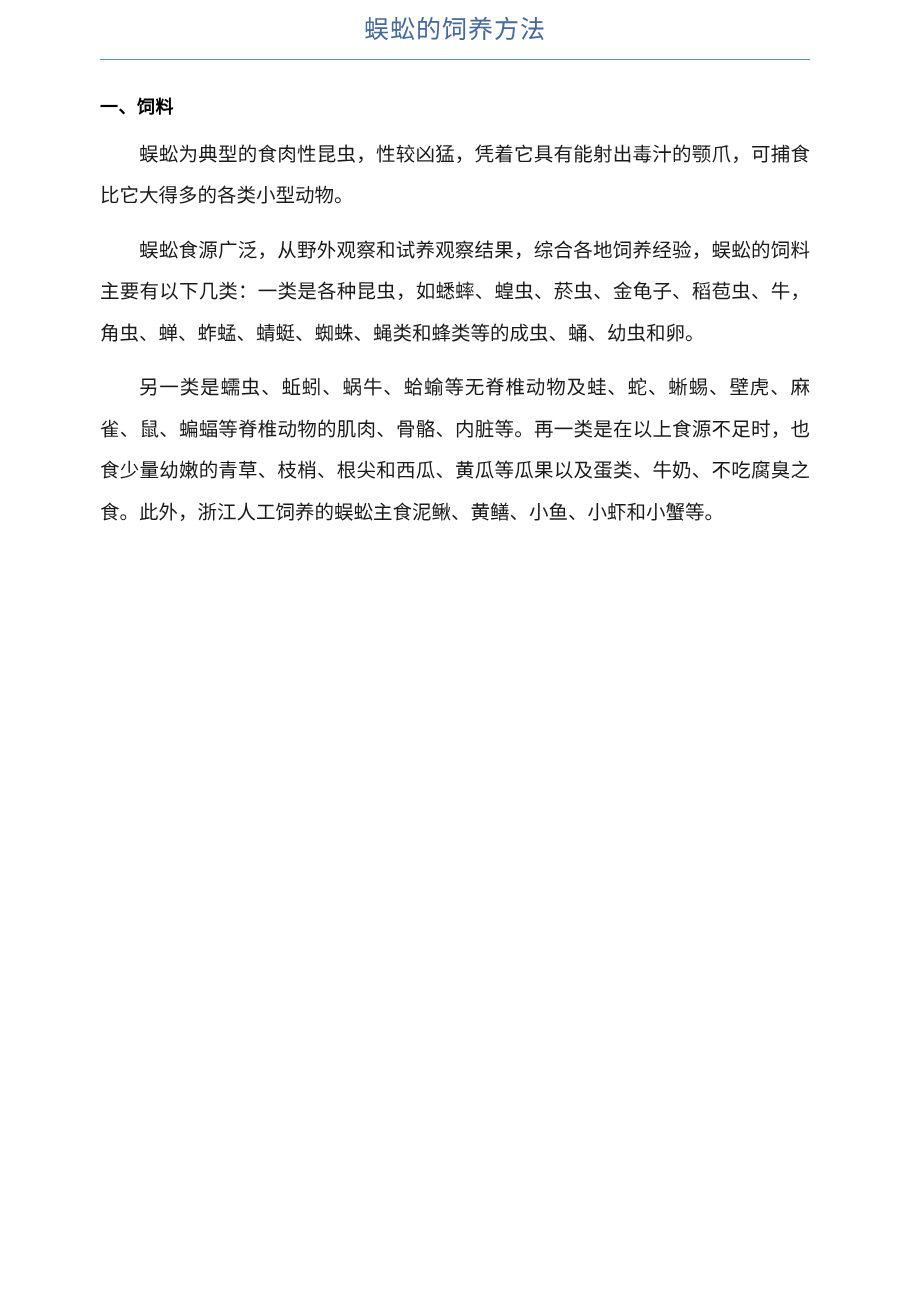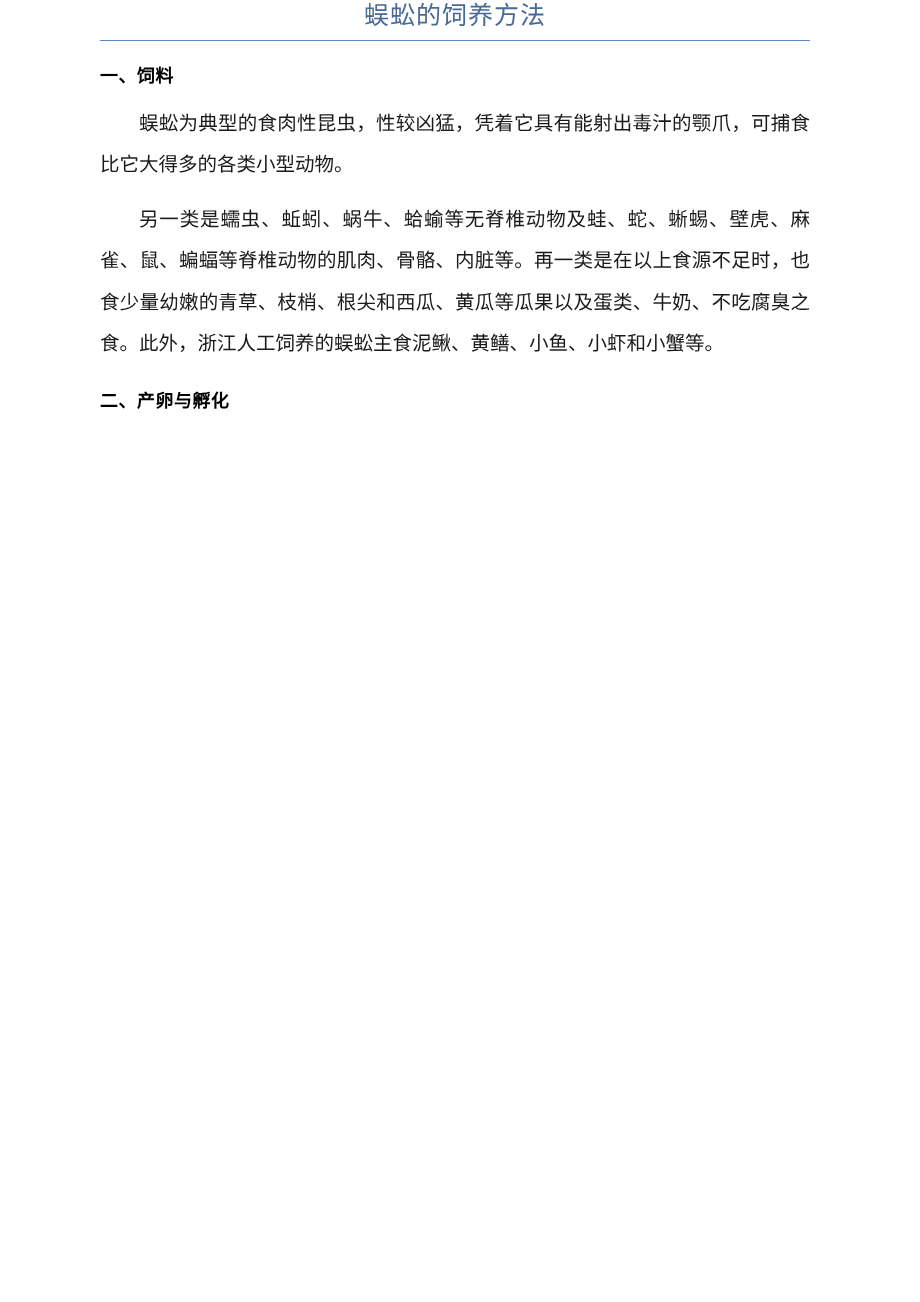--- a/index.html
+++ b/index.html
@@ -26,21 +26,21 @@
 
   .content {
     position: absolute;
     left: 100px;
     top: 0;
     width: 710px;
   }
 
   
   .doc-title {
-    margin: 0;
+    margin: 14px;
     font-size: 25px;
     font-weight: normal;
     line-height: 1.25;
     text-align: center;
     color: #4a6a96;
     letter-spacing: 1px;
     font-family: "DejaVu Serif", "Liberation Serif", serif;
   }
 
   .title-rule {
@@ -54,21 +54,21 @@
   
   .section-heading {
     margin: 0;
     font-size: 18px;
     font-weight: bold;
     line-height: 1.3;
     color: #000000;
     font-family: "DejaVu Sans", "Liberation Sans", sans-serif;
     letter-spacing: 0.5px;
   }
-  .heading-feed { margin-top: 23px; }
+  .heading-feed { margin-top: 35px; }
   .heading-egg  { margin-top: 22px; }
 
   
   .body-p {
     margin: 0;
     font-size: 19.5px;
     line-height: 41.5px;
     text-align: justify;
     text-justify: inter-ideograph;
     text-indent: 2em;
@@ -89,22 +89,22 @@
   <div class="content">
 
     <h1 class="doc-title" style="color: rgb(74, 106, 150);">蜈蚣的饲养方法</h1>
 
     <hr class="title-rule" style="border-top-color: rgb(91, 138, 198);">
 
     <h2 class="section-heading heading-feed">一、饲料</h2>
 
     <p class="body-p gap-1">蜈蚣为典型的食肉性昆虫，性较凶猛，凭着它具有能射出毒汁的颚爪，可捕食比它大得多的各类小型动物。</p>
 
+    <p class="body-p gap-2">蜈蚣食源广泛，从野外观察和试养观察结果，综合各地饲养经验，蜈蚣的饲料主要有以下几类：一类是各种昆虫，如蟋蟀、蝗虫、菸虫、金龟子、稻苞虫、牛，角虫、蝉、蚱蜢、蜻蜓、蜘蛛、蝇类和蜂类等的成虫、蛹、幼虫和卵。</p>
 
     <p class="body-p gap-3">另一类是蠕虫、蚯蚓、蜗牛、蛤蝓等无脊椎动物及蛙、蛇、蜥蜴、壁虎、麻雀、鼠、蝙蝠等脊椎动物的肌肉、骨骼、内脏等。再一类是在以上食源不足时，也食少量幼嫩的青草、枝梢、根尖和西瓜、黄瓜等瓜果以及蛋类、牛奶、不吃腐臭之食。此外，浙江人工饲养的蜈蚣主食泥鳅、黄鳝、小鱼、小虾和小蟹等。</p>
 
 
 
-    <h2 class="section-heading heading-egg">二、产卵与孵化</h2>
 
 
   </div>
 </div>
 
 </body></html>

